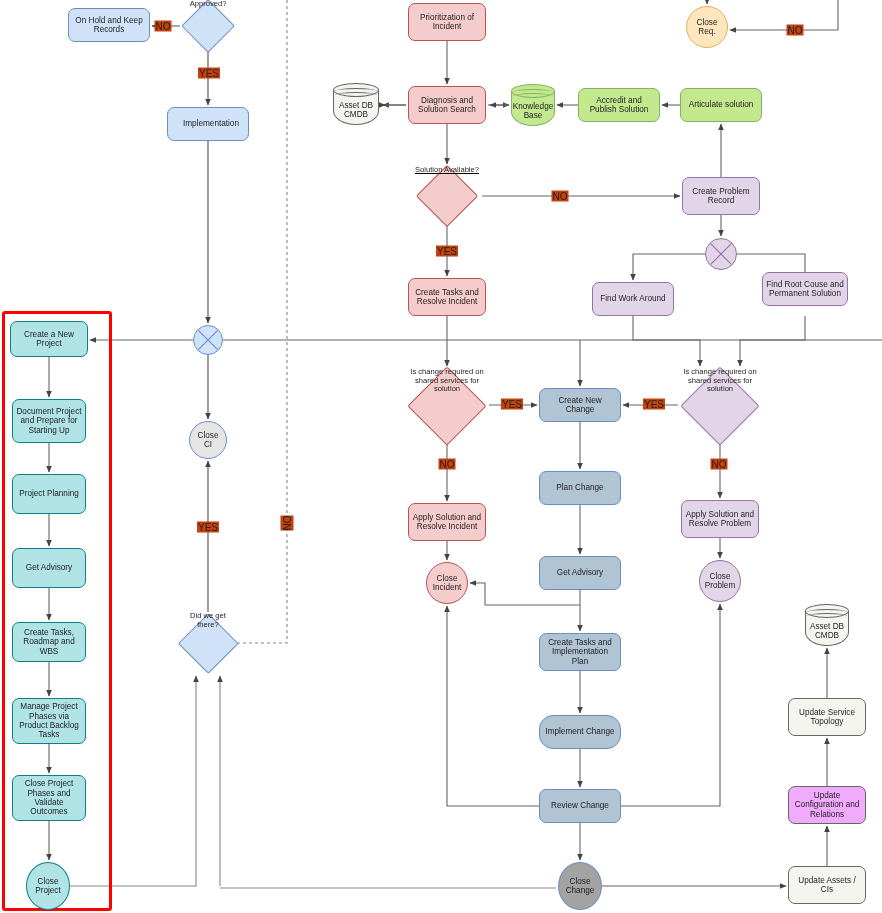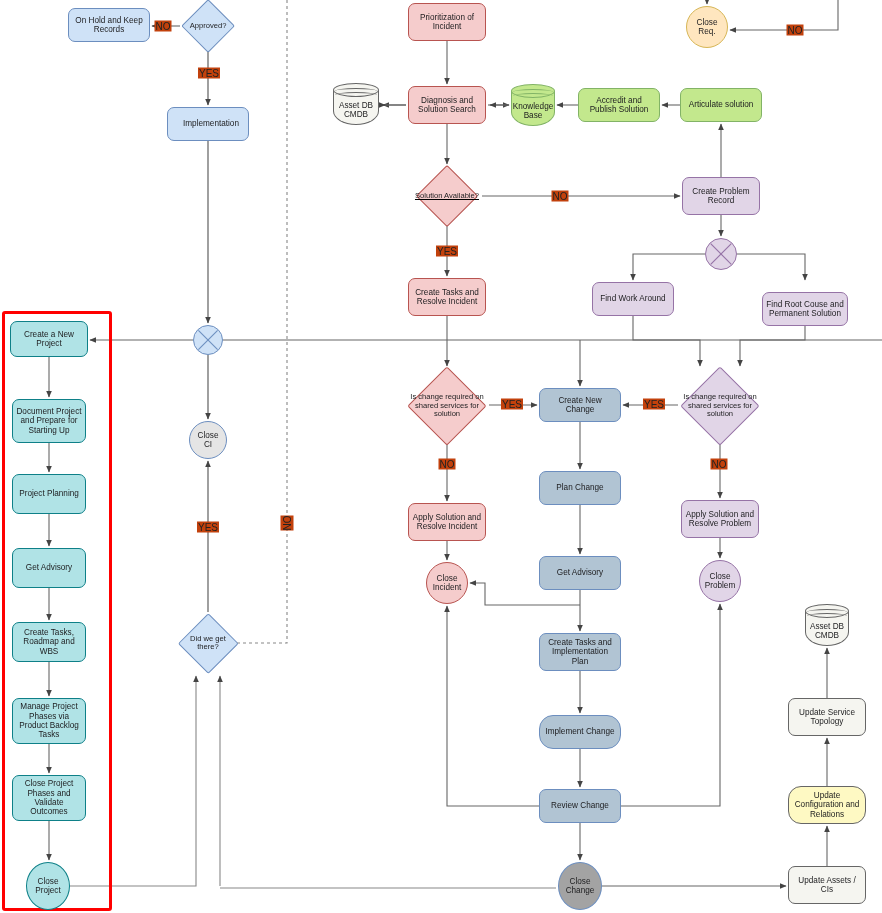--- a/index.html
+++ b/index.html
@@ -2,21 +2,21 @@
 <html><head>
 <meta charset="utf-8">
 <style>
   html,body{margin:0;padding:0;background:#ffffff;}
   body{font-family:"Liberation Sans", sans-serif;}
   #canvas{position:relative;width:882px;height:913px;overflow:hidden;background:#fff;}
   svg#wires{position:absolute;left:0;top:0;width:882px;height:913px;pointer-events:none;}
   .node{position:absolute;box-sizing:border-box;display:flex;align-items:center;justify-content:center;
         text-align:center;line-height:1.15;color:#1d1d1f;font-size:8.2px;padding:2px 3px;}
   .rect{border-radius:7px;border:1px solid #7d8a96;}
-  .diamond-wrap{position:absolute;display:flex;align-items:center;justify-content:center;}
+  .diamond-wrap{position:absolute;display:flex;align-items:flex-start;justify-content:center;}
   .diamond-shape{position:absolute;left:0;top:0;width:100%;height:100%;transform:rotate(45deg);
        border:1px solid #7d8a96;border-radius:2px;box-sizing:border-box;}
   .diamond-label{position:relative;z-index:3;text-align:center;font-size:7.6px;line-height:1.12;color:#1d1d1f;
        width:135%;}
   .circle{border-radius:50%;border:1px solid #7d8a96;}
   .ellipse{border-radius:50%;border:1px solid #7d8a96;}
   .cyl{position:absolute;}
   .cyl .body{position:absolute;left:0;top:7px;right:0;bottom:0;border:1px solid #7d8a96;border-top:none;
       border-radius:0 0 50% 50%/0 0 14px 14px;box-sizing:border-box;}
   .cyl .top{position:absolute;left:0;top:0;right:0;height:14px;border:1px solid #7d8a96;border-radius:50%;box-sizing:border-box;}
@@ -206,21 +206,21 @@
       </div>
       <div class="node circle" style="left: 705px; top: 238px; width: 32px; height: 32px; background: rgb(225, 213, 231); border-color: rgb(150, 115, 166);">
         <svg class="xmark" viewBox="0 0 32 32">
           <line x1="5" y1="5" x2="27" y2="27" stroke="#9673a6" stroke-width="1.2"></line>
           <line x1="27" y1="5" x2="5" y2="27" stroke="#9673a6" stroke-width="1.2"></line>
         </svg>
       </div>
       <div class="node rect" style="left: 592px; top: 282px; width: 82px; height: 34px; background: rgb(225, 213, 231); border-color: rgb(150, 115, 166);">
         <span>Find Work Around</span>
       </div>
-      <div class="node rect" style="left: 762px; top: 292px; width: 86px; height: 34px; background: rgb(225, 213, 231); border-color: rgb(150, 115, 166);">
+      <div class="node rect" style="left: 762px; top: 272px; width: 86px; height: 34px; background: rgb(225, 213, 231); border-color: rgb(150, 115, 166);">
         <span>Find Root Couse and Permanent Solution</span>
       </div>
       <div class="node rect" style="left: 408px; top: 278px; width: 78px; height: 38px; background: rgb(245, 204, 204); border-color: rgb(184, 84, 80);">
         <span>Create Tasks and Resolve Incident</span>
       </div>
       <div class="diamond-wrap" style="left: 405px; top: 368px; width: 84px; height: 76px;">
         <div class="diamond-shape" style="left:14.07px;top:10.07px;width:55.86px;height:55.86px;background:#f5cccc;border-color:#b85450;"></div>
         <div class="diamond-label">Is change required on shared services for solution</div>
       </div>
       <div class="diamond-wrap" style="left: 678px; top: 368px; width: 84px; height: 76px;">
@@ -263,21 +263,21 @@
       <div class="cyl" style="left: 805px; top: 604px; width: 44px; height: 42px;">
         <div class="body" style="background:#f5f5f0;border-color:#666666;"></div>
         <div class="top" style="background:#f5f5f0;border-color:#666666;"></div>
         <div class="ln" style="top:5px;border-color:#666666;"></div>
         <div class="ln" style="top:9px;border-color:#666666;"></div>
         <div class="lbl">Asset DB CMDB</div>
       </div>
       <div class="node rect" style="left: 788px; top: 698px; width: 78px; height: 38px; background: rgb(245, 245, 240); border-color: rgb(102, 102, 102);">
         <span>Update Service Topology</span>
       </div>
-      <div class="node rect" style="left: 788px; top: 786px; width: 78px; height: 38px; background: #fef9c3; border-color: rgb(102, 102, 102); border-radius: 13px;">
+      <div class="node rect" style="left: 788px; top: 786px; width: 78px; height: 38px; background: #f0abfc; border-color: rgb(102, 102, 102);">
         <span>Update Configuration and Relations</span>
       </div>
       <div class="node rect" style="left: 788px; top: 866px; width: 78px; height: 38px; background: rgb(245, 245, 240); border-color: rgb(102, 102, 102);">
         <span>Update Assets / CIs</span>
       </div>
       <div class="node circle" style="left: 193px; top: 325px; width: 30px; height: 30px; background: rgb(207, 226, 247); border-color: rgb(108, 142, 191);">
         <svg class="xmark" viewBox="0 0 32 32">
           <line x1="5" y1="5" x2="27" y2="27" stroke="#6c8ebf" stroke-width="1.2"></line>
           <line x1="27" y1="5" x2="5" y2="27" stroke="#6c8ebf" stroke-width="1.2"></line>
         </svg>

